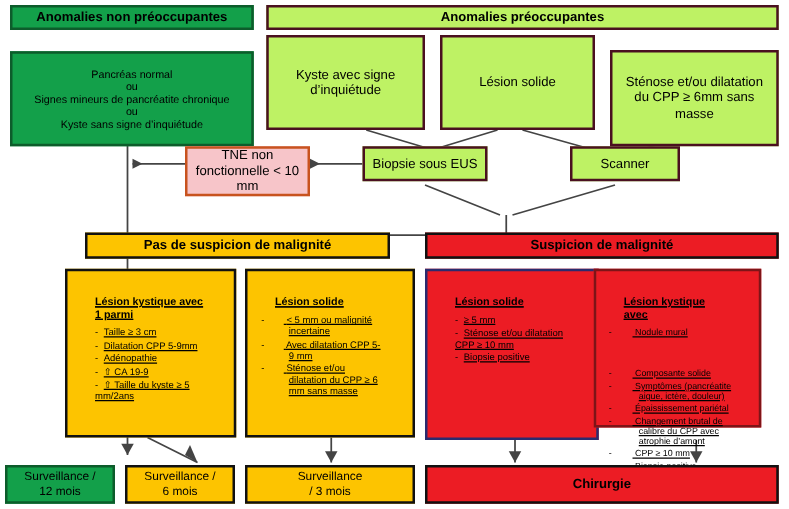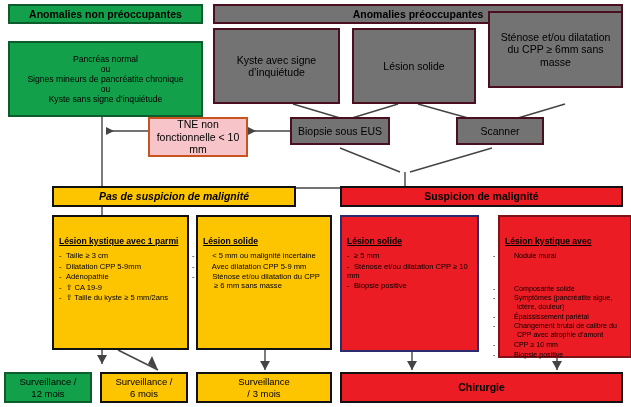--- a/index.html
+++ b/index.html
@@ -19,35 +19,35 @@
     display:flex;
     align-items:center;
     justify-content:center;
     text-align:center;
     line-height:1.18;
     z-index:2;
   }
   .box.left{justify-content:flex-start;text-align:left;align-items:flex-start;}
   
   .green      {background:#13a04a;border:2px solid #0d5c2b;color:#000;}
-  .pink       {background:#737373;border:2px solid #4a1020;color:#000;}
+  .pink       {background:#bef264;border:2px solid #4a1020;color:#000;}
   .pink-orange{background:#f7c5c9;border:2px solid #c8531f;color:#000;}
   .yellow     {background:#fdc400;border:2px solid #111;color:#000;}
   .red        {background:#ec1c24;border:2px solid #111;color:#000;}
   .red-navy   {background:#ec1c24;border:2px solid #2b2b6e;color:#000;}
   .red-dark   {background:#ec1c24;border:2px solid #7e1418;color:#000;}
 
   .hdr{font-weight:bold;font-size:10.5px;}
   .t11{font-size:10.5px;}
   .t10{font-size:9.5px;}
   .t9 {font-size:8.6px;margin-top:13px;}
   .t8 {font-size:7.6px;}
   .t75{font-size:7.1px;}
 
-  .pad{padding:6px 5px;}
+  .pad{padding:6px 22px;text-decoration:underline;}
   .boxtitle{font-weight:bold;text-decoration:underline;display:block;margin-bottom:6px;}
   ul.items{margin:0;padding:0;list-style:none;}
   ul.items li{margin:0 0 1.5px 0;padding:0;white-space:normal;}
   .dash{display:inline-block;width:7px;}
   .inner{width:100%;}
   svg{position:absolute;left:0;top:0;pointer-events:none;z-index:1;}
 </style>
 </head>
 <body>
 
@@ -101,29 +101,29 @@
   <div class="box green t9" style="left:8px;top:28px;width:195px;height:76px;white-space:pre-line;">Pancréas normal
 ou
 Signes mineurs de pancréatite chronique
 ou
 Kyste sans signe d’inquiétude</div>
 
   <div class="box pink t11" style="left:213px;top:28px;width:127px;height:76px;padding:0 6px;">Kyste avec signe d’inquiétude</div>
 
   <div class="box pink t11" style="left:352px;top:28px;width:124px;height:76px;padding:0 6px;">Lésion solide</div>
 
-  <div class="box pink t11" style="left:488px;top:11px;width:135px;height:77px;padding:4px 6px;">Sténose et/ou dilatation du CPP ≥ 6mm sans masse</div>
+  <div class="box pink t11" style="left:488px;top:40px;width:135px;height:77px;padding:4px 6px;">Sténose et/ou dilatation du CPP ≥ 6mm sans masse</div>
 
   <div class="box pink-orange t11" style="left:148px;top:117px;width:100px;height:40px;">TNE non fonctionnelle &lt; 10 mm</div>
 
   <div class="box pink t11" style="left:290px;top:117px;width:100px;height:28px;">Biopsie sous EUS</div>
 
   <div class="box pink t11" style="left:456px;top:117px;width:88px;height:28px;">Scanner</div>
 
-  <div class="box yellow hdr" style="left:52px;top:186px;width:244px;height:21px;font-style:italic;">Pas de suspicion de malignité</div>
+  <div class="box yellow hdr" style="left:68px;top:186px;width:244px;height:21px;">Pas de suspicion de malignité</div>
 
   <div class="box red hdr" style="left:340px;top:186px;width:283px;height:21px;">Suspicion de malignité</div>
 
   <div class="box yellow left pad t8" style="left:52px;top:215px;width:137px;height:135px;">
     <div class="inner">
       <span class="boxtitle t9">Lésion kystique avec 1 parmi</span>
       <ul class="items">
         <li><span class="dash">-</span><span>Taille ≥ 3 cm</span></li>
         <li><span class="dash">-</span><span>Dilatation CPP 5-9mm</span></li>
         <li><span class="dash">-</span><span>Adénopathie</span></li>
@@ -148,21 +148,21 @@
     <div class="inner">
       <span class="boxtitle t9">Lésion solide</span>
       <ul class="items">
         <li><span class="dash">-</span><span>≥ 5 mm</span></li>
         <li><span class="dash">-</span><span>Sténose et/ou dilatation CPP ≥ 10 mm</span></li>
         <li><span class="dash">-</span><span>Biopsie positive</span></li>
       </ul>
     </div>
   </div>
 
-  <div class="box red-dark left pad t75" style="left:498px;top:215px;width:134px;height:143px;">
+  <div class="box red-dark left pad t75" style="left:475px;top:215px;width:134px;height:127px;">
     <div class="inner">
       <span class="boxtitle t9">Lésion kystique avec</span>
       <ul class="items">
         <li style="padding-left:12px;text-indent:-12px;"><span class="dash">-</span> <span>Nodule mural</span></li>
         <li style="padding-left:12px;text-indent:-12px;margin-top:24px;"><span class="dash">-</span> <span>Composante solide</span></li>
         <li style="padding-left:12px;text-indent:-12px;"><span class="dash">-</span> <span>Symptômes (pancréatite aigue, ictère, douleur)</span></li>
         <li style="padding-left:12px;text-indent:-12px;"><span class="dash">-</span> <span>Épaississement pariétal</span></li>
         <li style="padding-left:12px;text-indent:-12px;"><span class="dash">-</span> <span>Changement brutal de calibre du CPP avec atrophie d’amont</span></li>
         <li style="padding-left:12px;text-indent:-12px;"><span class="dash">-</span> <span>CPP ≥  10 mm</span></li>
         <li style="padding-left:12px;text-indent:-12px;"><span class="dash">-</span> <span>Biopsie positive</span></li>

